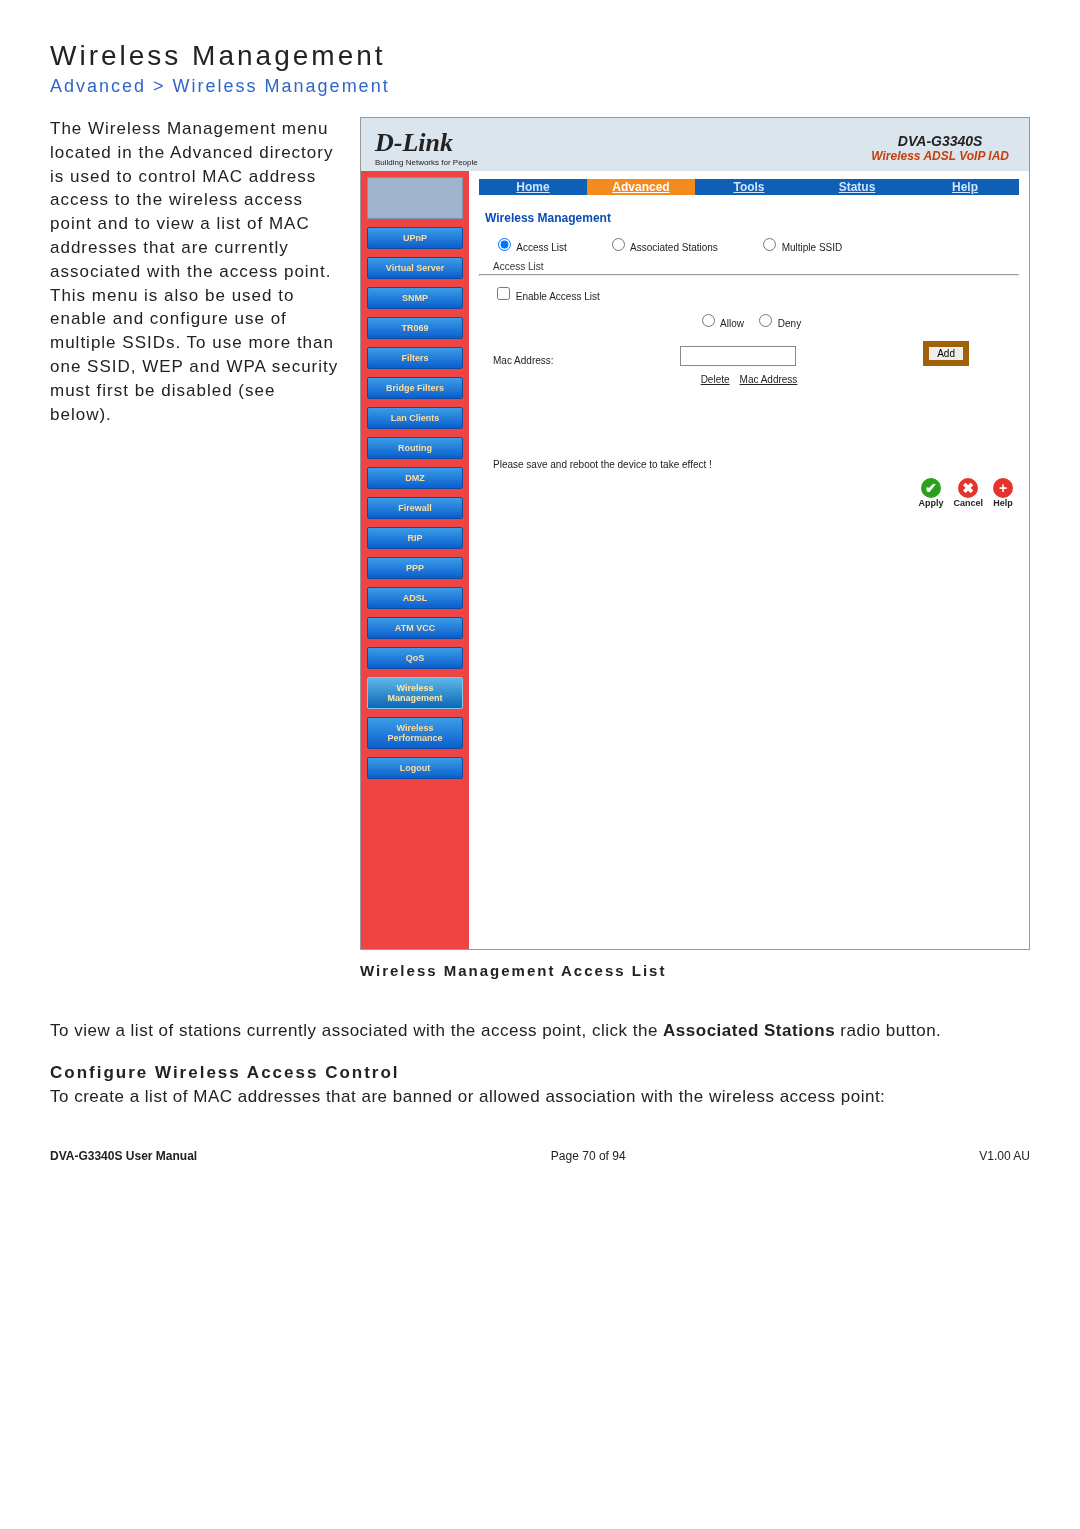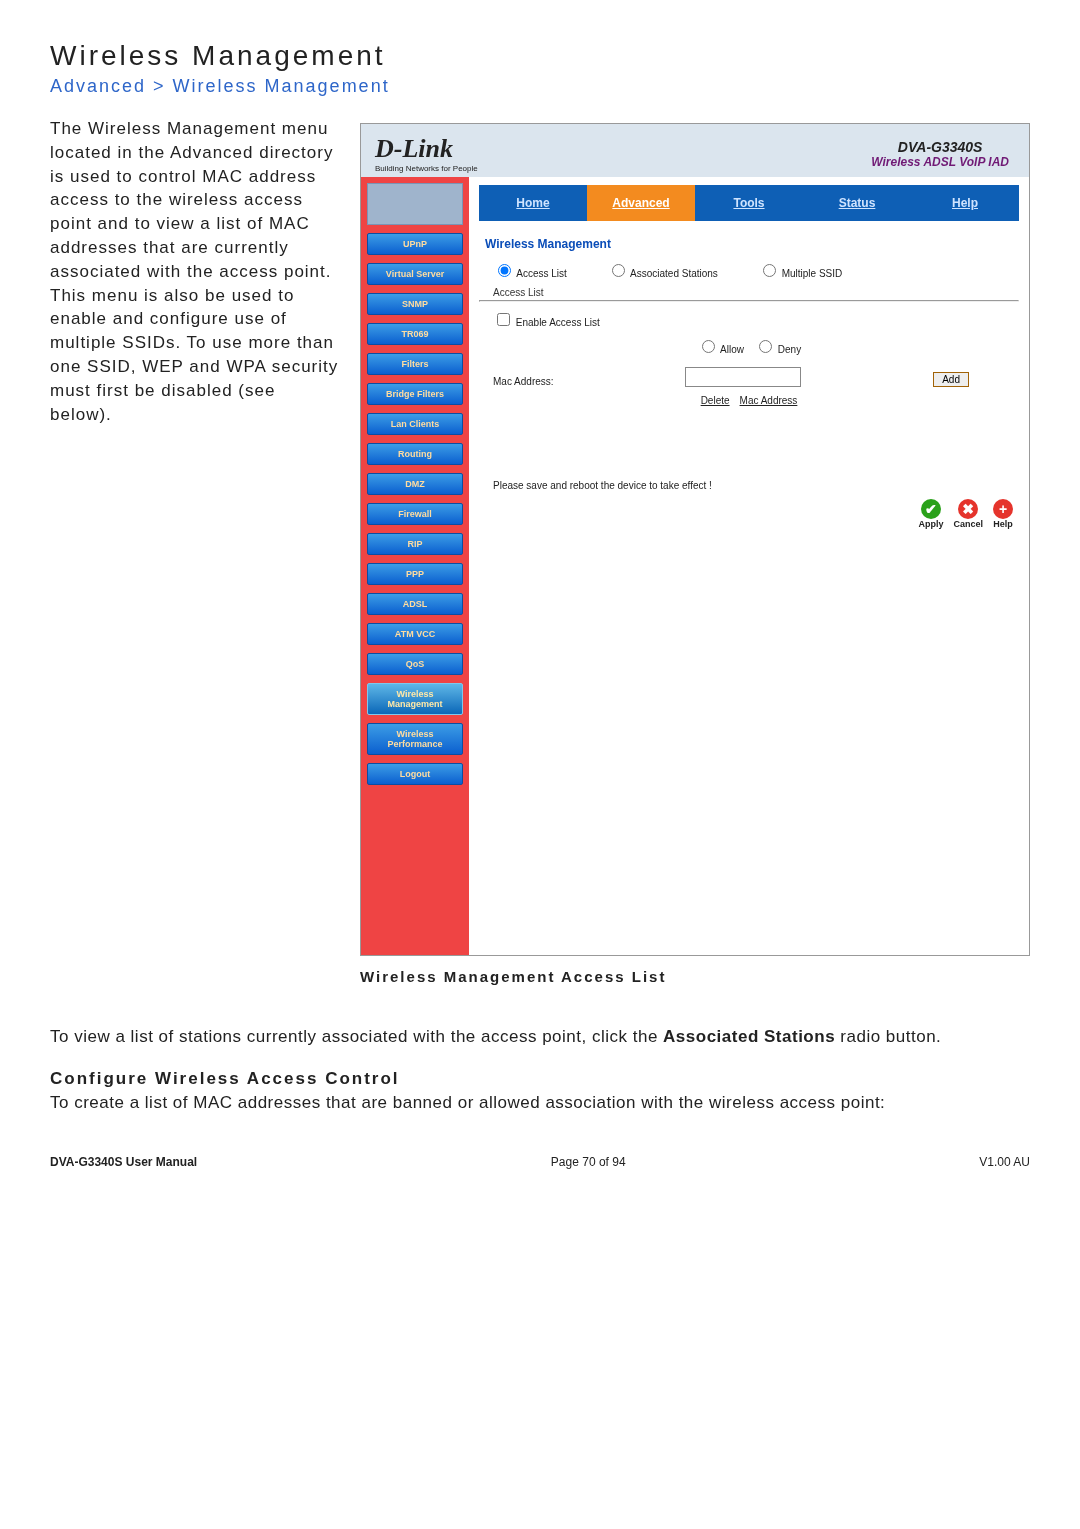--- a/index.html
+++ b/index.html
@@ -28,31 +28,30 @@
     padding-right: 20px;
     font-size: 17px;
     line-height: 1.4;
     letter-spacing: 1px;
   }
   .screenshot-col { flex: 1; }
   .screenshot {
     background: #dbe5ee;
     border: 1px solid #999;
     font-size: 11px;
-    margin-top: 6px;
   }
   .ss-header {
     display: flex;
     align-items: center;
     justify-content: space-between;
     padding: 10px 20px 4px 14px;
   }
   .brand { font-family: "Times New Roman", serif; font-weight: bold; font-size: 26px; font-style: italic; }
   .model { text-align: center; font-weight: bold; font-size: 14px; }
-  .model-sub { color: #701a75; font-weight: bold; font-size: 12px; }
+  .model-sub { color: #c2410c; font-weight: bold; font-size: 12px; }
   .ss-body { display: flex; }
   .sidebar {
     width: 96px;
     background: #ef4444;
     padding: 6px 6px 12px 6px;
     display: flex;
     flex-direction: column;
     gap: 8px;
   }
   .sidebar-img-placeholder { height: 40px; background: #9fb4cc; border: 1px solid #7a94b5; }
@@ -77,21 +76,21 @@
     background: #fff;
     padding: 8px 10px 10px 10px;
     min-height: 760px;
     display: flex;
     flex-direction: column;
   }
   .tabbar {
     display: flex;
     margin: 0 0 12px 0;
     background: #0e5fb5;
-    height: 36px;
+    height: 16px;
     align-items: stretch;
   }
   .tab {
     flex: 1;
     color: #cfe4ff;
     font-weight: bold;
     font-size: 12px;
     display: flex;
     align-items: center;
     justify-content: center;
@@ -99,21 +98,21 @@
     cursor: pointer;
   }
   .tab.active { background: #f38b1f; color: white; }
   .panel-title { color: #0a4db8; font-weight: bold; margin: 4px 0 10px 6px; font-size: 12px; }
   .radio-row { display: flex; gap: 40px; padding: 0 0 6px 14px; font-size: 10px; }
   .field-row { display: flex; align-items: flex-end; gap: 8px; padding: 4px 0 4px 14px; font-size: 10px; }
   .sub-title { padding: 2px 0 2px 14px; font-size: 10px; color: #333; }
   .allow-deny { display: flex; gap: 10px; justify-content: center; font-size: 10px; padding: 4px 0 8px 0; }
   input[type=text].mac { width: 110px; height: 16px; border: 1px solid #888; }
   .add-btn {
-    background: #eee; border: 1px solid #a16207; font-size: 10px; padding: 1px 8px; cursor: pointer;
+    background: #eee; border: 6px solid #a16207; font-size: 10px; padding: 1px 8px; cursor: pointer;
   }
   .link-row { display: flex; gap: 10px; justify-content: center; font-size: 10px; padding: 4px 0; }
   .link-u { text-decoration: underline; cursor: pointer; }
   .note { font-size: 10px; padding-left: 14px; margin-top: 70px; }
   .action-icons { display: flex; gap: 10px; justify-content: flex-end; margin-top: 8px; padding-right: 6px; }
   .icon-col { display: flex; flex-direction: column; align-items: center; font-size: 9px; font-weight: bold; }
   .icon-circle { width: 20px; height: 20px; border-radius: 50%; display: flex; align-items: center; justify-content: center; color: white; font-weight: bold; font-size: 14px; }
   .ic-green { background: #2aa11a; }
   .ic-red { background: #e5342c; }
   .ic-red2 { background: #e5342c; }

